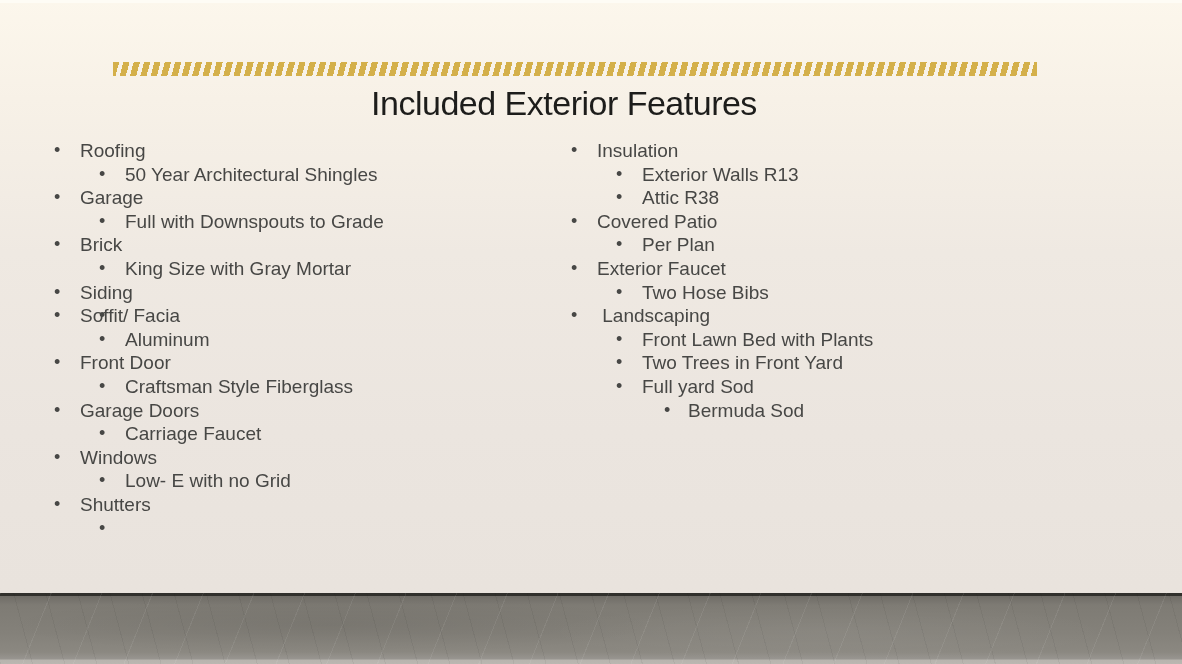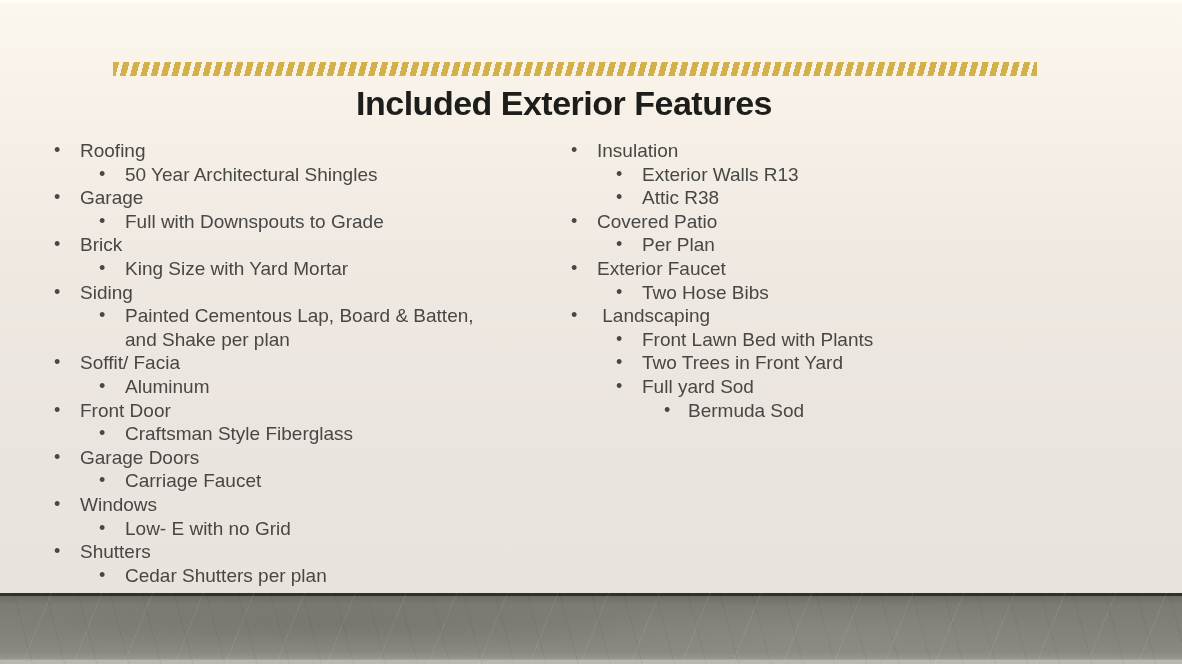--- a/index.html
+++ b/index.html
@@ -51,21 +51,21 @@
   }
   .title {
     position: absolute;
     top: 83px;
     left: 0;
     width: 1128px;
     margin: 0;
     text-align: center;
     font-size: 34px;
     line-height: 40px;
-    font-weight: 700;
+    font-weight: 400;
     letter-spacing: -0.5px;
     color: var(--title-text);
   }
   .col {
     position: absolute;
     top: 139px;
     font-size: 19px;
     line-height: 23.6px;
     color: var(--body-text);
   }
@@ -110,34 +110,33 @@
 
 <div class="slide">
   <div class="dashes"></div>
   <h1 class="title">Included Exterior Features</h1>
   <div class="col col-left">
       <div class="item lvl1"><span class="bullet">•</span><span>Roofing</span></div>
       <div class="item lvl2"><span class="bullet">•</span><span>50 Year Architectural Shingles</span></div>
       <div class="item lvl1"><span class="bullet">•</span><span>Garage</span></div>
       <div class="item lvl2"><span class="bullet">•</span><span>Full with Downspouts to Grade</span></div>
       <div class="item lvl1"><span class="bullet">•</span><span>Brick</span></div>
-      <div class="item lvl2"><span class="bullet">•</span><span>King Size with Yard Mortar</span></div>
+      <div class="item lvl2"><span class="bullet">•</span><span>King Size with Gray Mortar</span></div>
       <div class="item lvl1"><span class="bullet">•</span><span>Siding</span></div>
-      <div class="item lvl2"><span class="bullet">•</span><span>Painted Cementous Lap, Board &amp; Batten,
-and Shake per plan</span></div>
+      <div class="item lvl2"><span class="bullet">•</span></div>
       <div class="item lvl1"><span class="bullet">•</span><span>Soffit/ Facia</span></div>
       <div class="item lvl2"><span class="bullet">•</span><span>Aluminum</span></div>
       <div class="item lvl1"><span class="bullet">•</span><span>Front Door</span></div>
       <div class="item lvl2"><span class="bullet">•</span><span>Craftsman Style Fiberglass</span></div>
       <div class="item lvl1"><span class="bullet">•</span><span>Garage Doors</span></div>
       <div class="item lvl2"><span class="bullet">•</span><span>Carriage Faucet</span></div>
       <div class="item lvl1"><span class="bullet">•</span><span>Windows</span></div>
       <div class="item lvl2"><span class="bullet">•</span><span>Low- E with no Grid</span></div>
       <div class="item lvl1"><span class="bullet">•</span><span>Shutters</span></div>
-      <div class="item lvl2"><span class="bullet">•</span><span>Cedar Shutters per plan</span></div>
+      <div class="item lvl2"><span class="bullet">•</span></div>
     </div>
   <div class="col col-right">
       <div class="item lvl1"><span class="bullet">•</span><span>Insulation</span></div>
       <div class="item lvl2"><span class="bullet">•</span><span>Exterior Walls R13</span></div>
       <div class="item lvl2"><span class="bullet">•</span><span>Attic R38</span></div>
       <div class="item lvl1"><span class="bullet">•</span><span>Covered Patio</span></div>
       <div class="item lvl2"><span class="bullet">•</span><span>Per Plan</span></div>
       <div class="item lvl1"><span class="bullet">•</span><span>Exterior Faucet</span></div>
       <div class="item lvl2"><span class="bullet">•</span><span>Two Hose Bibs</span></div>
       <div class="item lvl1"><span class="bullet">•</span><span> Landscaping</span></div>

